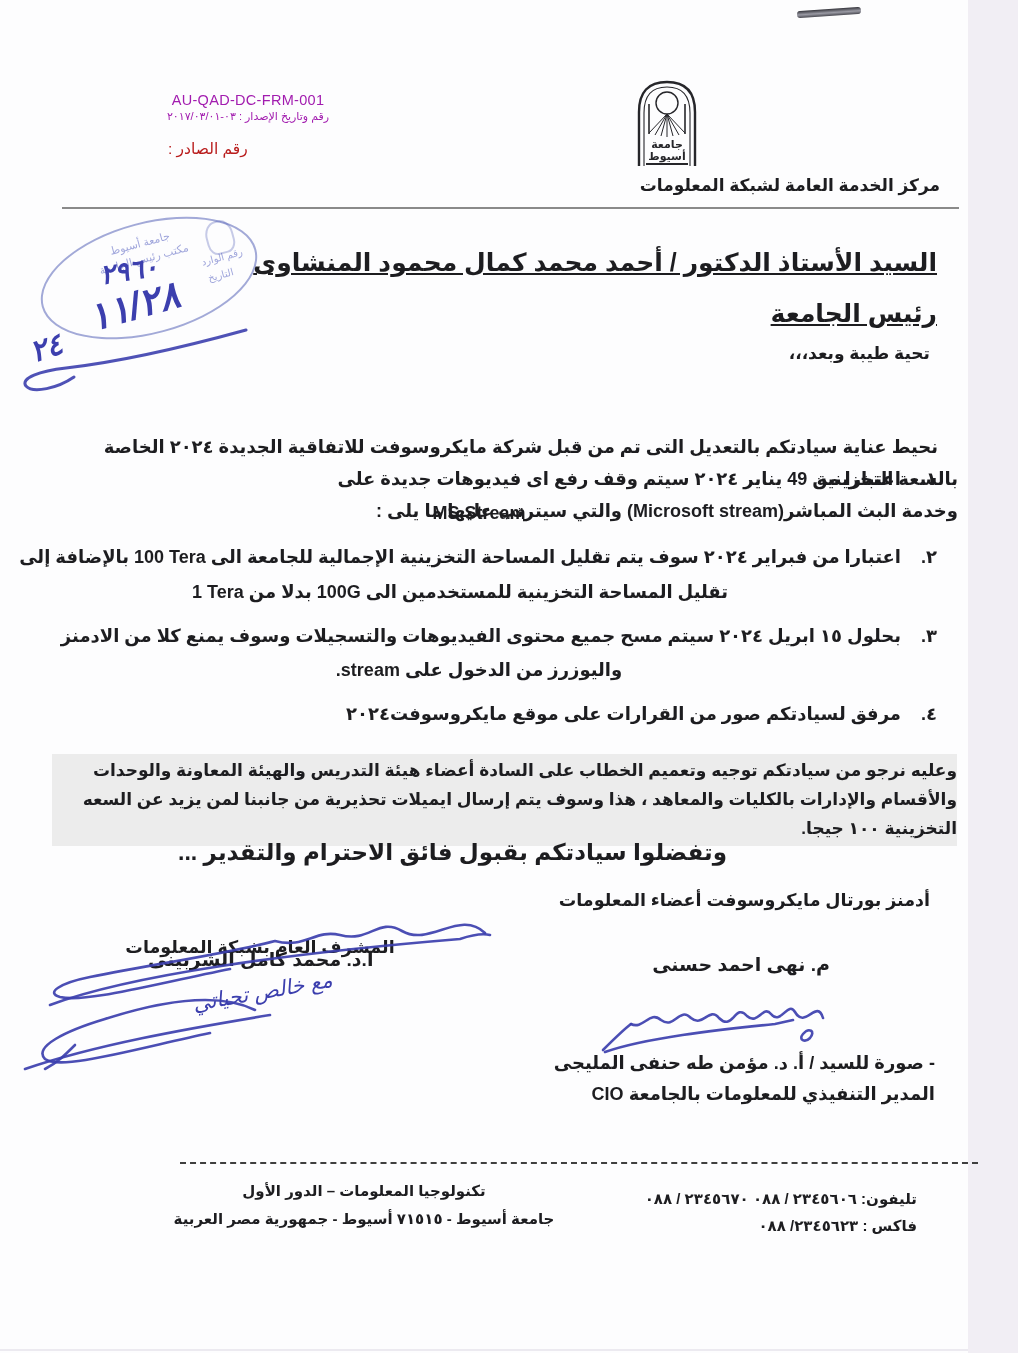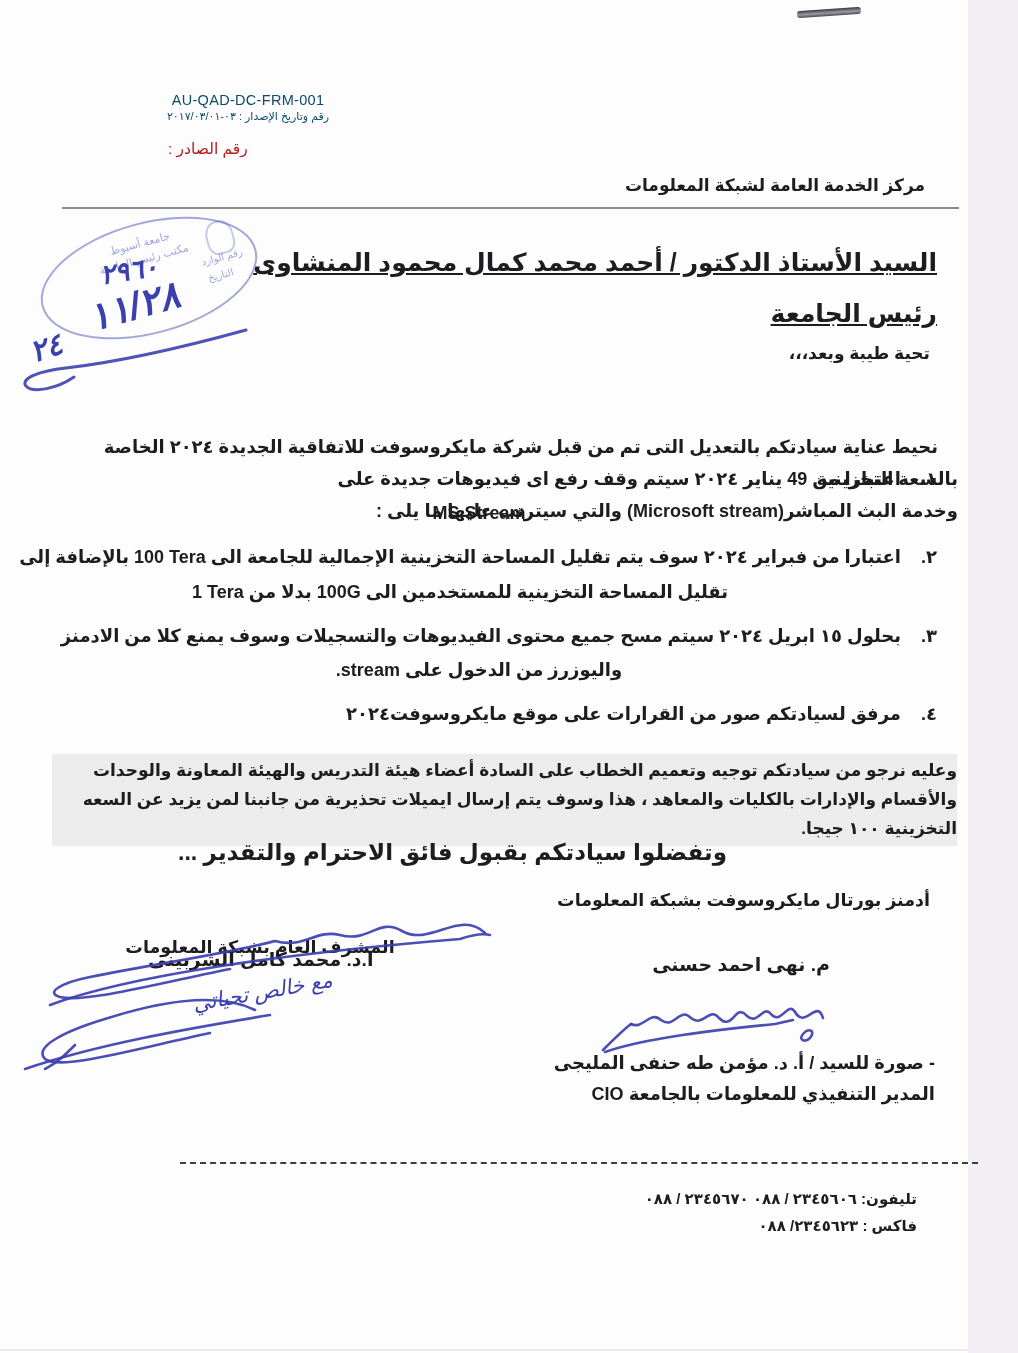--- a/index.html
+++ b/index.html
@@ -13,26 +13,26 @@
   
   .edge-strip{left:968px;top:0;width:50px;height:1353px;background:#f1eef4;}
   .bottom-line{left:0;top:1349px;width:968px;height:2px;background:#eceaf0;}
 
   
   .artifact{left:797px;top:9px;width:64px;height:7px;border-radius:3px;
     background:linear-gradient(180deg,#35353c 0%,#9a9aa4 55%,#4a4a52 100%);
     transform:rotate(-4deg);}
 
   
-  .form-block{left:158px;top:92px;width:180px;text-align:center;color:#0c4a6e;}
+  .form-block{left:158px;top:92px;width:180px;text-align:center;color:#a21caf;}
   .form-code{font-size:14.5px;letter-spacing:.3px;}
   .issue-line{font-size:11px;margin-top:2px;}
   .serial-line{left:168px;top:140px;font-size:15.5px;color:#b91c1c;}
   .logo-wrap{left:633px;top:76px;width:68px;height:92px;}
-  .center-name{left:610px;top:175px;width:330px;text-align:center;font-size:17px;font-weight:bold;}
+  .center-name{left:610px;top:175px;width:330px;font-size:17px;font-weight:bold;}
   .header-rule{left:62px;top:207px;width:897px;height:2px;background:#8a8a8a;}
 
   
   .stamp-oval{left:38px;top:222px;width:218px;height:108px;border:2px solid rgba(72,86,178,.5);
     border-radius:50%;transform:rotate(-15deg);color:#5560c0;}
   .stamp-line{position:absolute;width:100%;text-align:center;opacity:.55;}
   .stamp-l1{top:12px;font-size:11px;}
   .stamp-l2{top:28px;font-size:11px;}
   .stamp-l3{top:47px;font-size:10px;right:12px;width:auto;}
   .stamp-l4{top:64px;font-size:10px;right:26px;width:auto;}
@@ -92,20 +92,39 @@
   <div class="abs edge-strip"></div>
   <div class="abs bottom-line"></div>
   <div class="abs artifact"></div>
 
   <div class="abs form-block">
     <div class="form-code" dir="ltr">AU-QAD-DC-FRM-001</div>
     <div class="issue-line rtl">رقم وتاريخ الإصدار : ٠٣-٢٠١٧/٠٣/٠١</div>
   </div>
   <div class="abs serial-line rtl">رقم الصادر :</div>
 
+  <div class="abs logo-wrap">
+    <svg class="logo" width="68" height="92" viewBox="0 0 68 92">
+      <path d="M6,90 V36 Q6,6 34,6 Q62,6 62,36 V90" stroke-width="2.4"></path>
+      <path d="M11,90 V37 Q11,11 34,11 Q57,11 57,37 V90" stroke-width="1.1"></path>
+      <circle cx="34" cy="27" r="11" stroke-width="1.4"></circle>
+      <line x1="34" y1="38" x2="16" y2="57" stroke-width="1"></line>
+      <line x1="34" y1="38" x2="22" y2="59" stroke-width="1"></line>
+      <line x1="34" y1="38" x2="28" y2="60" stroke-width="1"></line>
+      <line x1="34" y1="38" x2="34" y2="61" stroke-width="1"></line>
+      <line x1="34" y1="38" x2="40" y2="60" stroke-width="1"></line>
+      <line x1="34" y1="38" x2="46" y2="59" stroke-width="1"></line>
+      <line x1="34" y1="38" x2="52" y2="57" stroke-width="1"></line>
+      <line x1="16" y1="28" x2="16" y2="58" stroke-width="1.6"></line>
+      <line x1="52" y1="28" x2="52" y2="58" stroke-width="1.6"></line>
+      <text x="34" y="72" text-anchor="middle" font-size="11" font-weight="bold" fill="#26262a" stroke="none">جامعة</text>
+      <text x="34" y="84" text-anchor="middle" font-size="11" font-weight="bold" fill="#26262a" stroke="none">أسيوط</text>
+      <line x1="13" y1="88" x2="55" y2="88" stroke-width="1.8"></line>
+    </svg>
+  </div>
   <div class="abs center-name rtl">مركز الخدمة العامة لشبكة المعلومات</div>
   <div class="abs header-rule"></div>
 
   <div class="abs stamp-oval">
     <div class="stamp-line stamp-l1 rtl">جامعة أسيوط</div>
     <div class="stamp-line stamp-l2 rtl">مكتب رئيس الجامعة</div>
     <div class="stamp-line stamp-l3 rtl">رقم الوارد</div>
     <div class="stamp-line stamp-l4 rtl">التاريخ</div>
     <div class="stamp-emblem"></div>
   </div>
@@ -156,21 +175,21 @@
       </span>
     </div>
   </div>
 
   <div class="abs request rtl prewrap">وعليه نرجو من سيادتكم توجيه وتعميم الخطاب على السادة أعضاء هيئة التدريس والهيئة المعاونة والوحدات
 والأقسام والإدارات بالكليات والمعاهد ، هذا وسوف يتم إرسال ايميلات تحذيرية من جانبنا لمن يزيد عن السعه
 التخزينية ١٠٠ جيجا.</div>
 
   <div class="abs closing rtl">وتفضلوا سيادتكم بقبول فائق الاحترام والتقدير ...</div>
 
-  <div class="abs sig-title-right rtl">أدمنز بورتال مايكروسوفت بشبكة المعلومات</div>
+  <div class="abs sig-title-right rtl">أدمنز بورتال مايكروسوفت أعضاء المعلومات</div>
   <div class="abs sig-title-left rtl">المشرف العام بشبكة المعلومات</div>
 
   <div class="abs sig-name-right rtl">م. نهى احمد حسنى</div>
   <div class="abs noha-sig">
     <svg class="sig" width="240" height="75" viewBox="0 0 240 75">
       <path d="M228,36 C222,16 210,48 200,30 C193,18 186,44 176,32 C168,22 163,44 152,34 C140,20 138,50 124,36 C114,24 108,46 96,36 C84,24 80,48 66,38 C55,28 48,48 36,42"></path>
       <path d="M36,42 C28,48 18,58 8,68"></path>
       <path d="M10,70 C50,56 120,48 180,42 L198,38"></path>
       <path d="M208,52 C214,45 221,49 215,56 C210,61 203,58 208,52"></path>
     </svg>
@@ -195,14 +214,18 @@
   <div class="abs cc-block rtl">
     <div>- صورة للسيد / أ. د. مؤمن طه حنفى المليجى</div>
     <div>المدير التنفيذي للمعلومات بالجامعة CIO</div>
   </div>
 
   <div class="abs footer-dash"></div>
   <div class="abs footer-right rtl">
     <div>تليفون: ٢٣٤٥٦٠٦ / ٠٨٨   ٢٣٤٥٦٧٠ / ٠٨٨</div>
     <div>فاكس : ٢٣٤٥٦٢٣/ ٠٨٨</div>
   </div>
+  <div class="abs footer-left rtl">
+    <div>تكنولوجيا المعلومات – الدور الأول</div>
+    <div>جامعة أسيوط - ٧١٥١٥ أسيوط - جمهورية مصر العربية</div>
+  </div>
 
 </div>
 
 </body></html>

